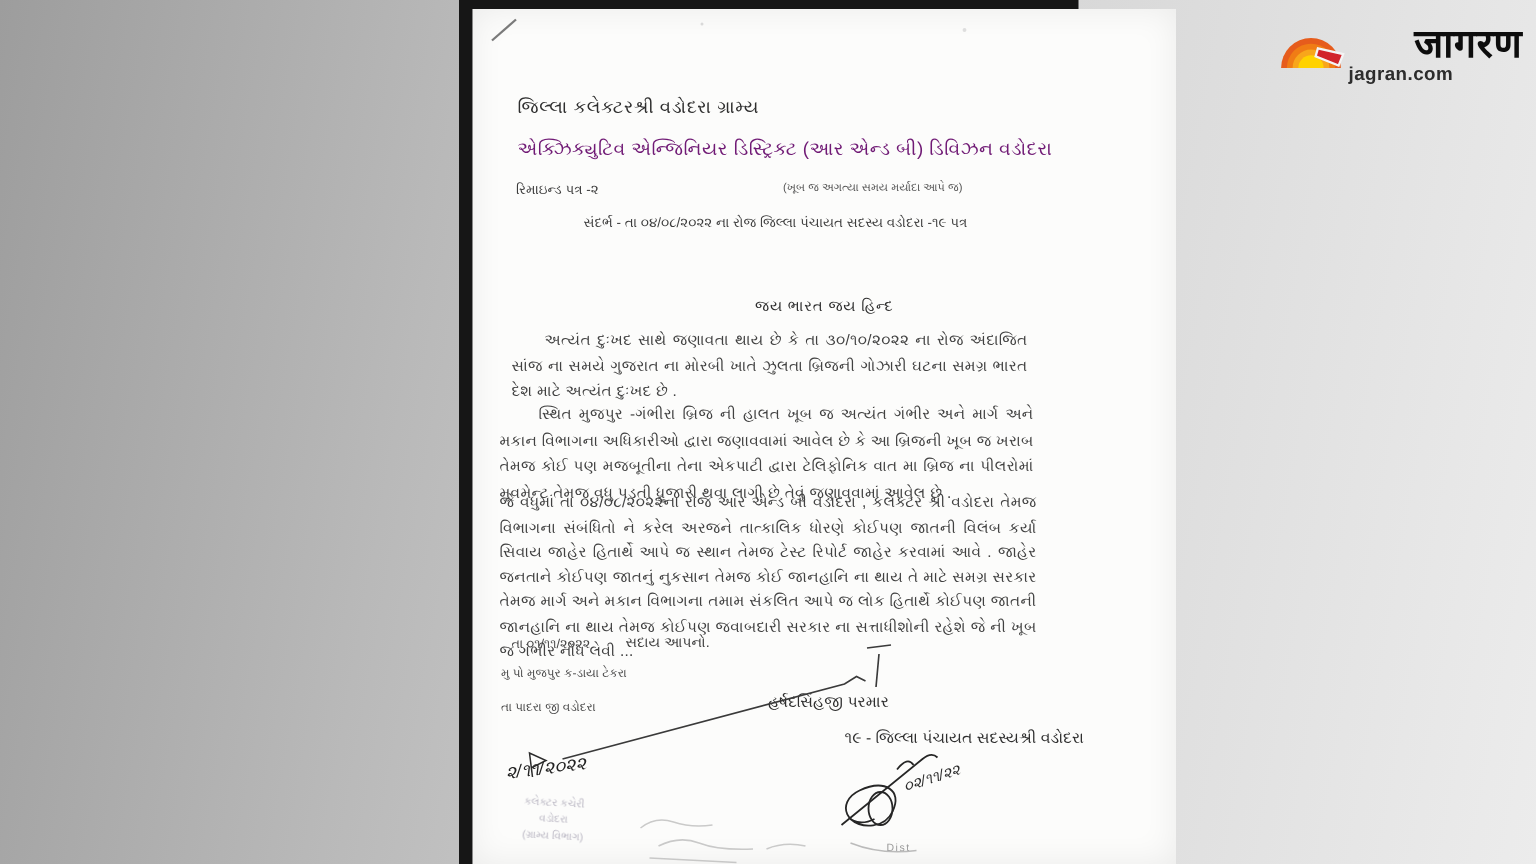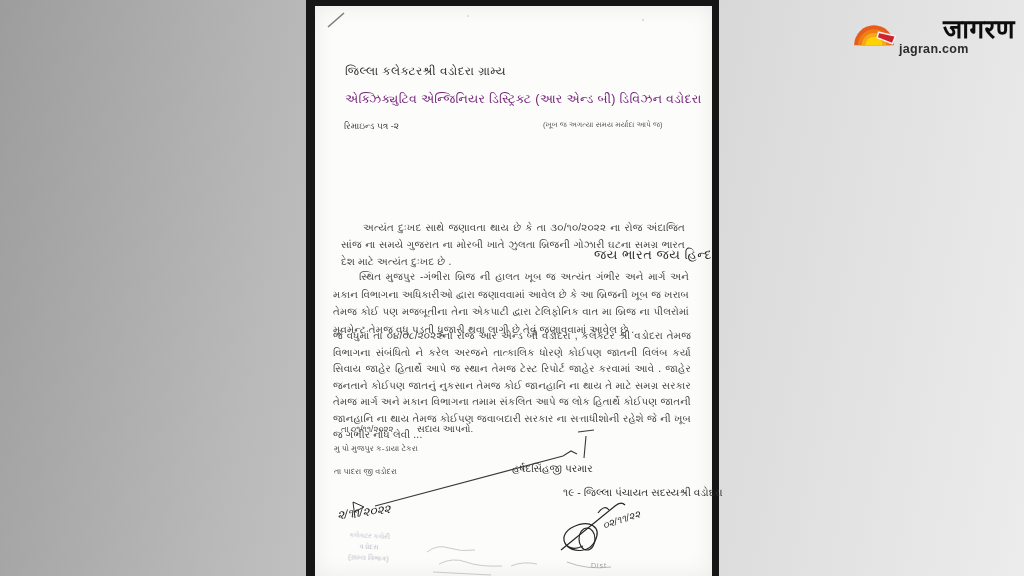--- a/index.html
+++ b/index.html
@@ -1,30 +1,30 @@
 <!DOCTYPE html>
 <html><head>
 <meta charset="utf-8">
 <style>
   html,body{margin:0;padding:0;}
   body{font-family:"Liberation Sans", sans-serif; width:1024px; height:576px; overflow:hidden;}
   #stage{position:relative; width:1024px; height:576px;
     background:linear-gradient(100deg,#9d9d9d 0%,#b9b9b9 28%,#d6d6d6 60%,#ececec 100%);}
   
   #doc-frame{position:absolute; left:306px; top:0; width:413px; height:576px; background:#161616;}
-  #paper{position:absolute; left:9px; top:6px; width:397px; height:570px; background:#fcfcfb;
+  #paper{position:absolute; left:9px; top:6px; width:469px; height:570px; background:#fcfcfb;
     box-shadow:inset 0 0 22px rgba(0,0,0,.07); color:#3a3a3a;}
   #paper .abs{position:absolute; white-space:nowrap;}
   .hdr1{left:30px; top:58px; font-size:12px; color:#2e2e2e; letter-spacing:.4px;}
   .hdr2{left:30px; top:86px; font-size:12.5px; color:#701a75; letter-spacing:.3px;}
   .reminder{left:29px; top:115px; font-size:9px; color:#3c3c3c;}
-  .urgency{left:228px; top:114px; font-size:7.5px; color:#555;}
+  .urgency{left:207px; top:114px; font-size:7.5px; color:#555;}
   .ref1{left:74px; top:137px; font-size:9px; color:#3c3c3c;}
   .ref2{left:85px; top:158px; font-size:9px; color:#3c3c3c;}
-  .salutation{left:0; top:193px; width:100%; text-align:right; font-size:13px; color:#2d2d2d; letter-spacing:.5px;margin-top:48px;}
+  .salutation{left:0; top:193px; width:100%; text-align:center; font-size:10px; color:#2d2d2d; letter-spacing:.5px;}
   .para{position:absolute; white-space:normal; font-size:10.2px; color:#414141; text-align:justify; letter-spacing:.2px;}
   .p1{left:26px; top:213px; width:344px; text-indent:22px; line-height:17px;}
   .p2{left:18px; top:262px; width:356px; text-indent:26px; line-height:17.5px;}
   .p3{left:18px; top:322px; width:358px; line-height:16.5px;}
   .dateline{left:26px; top:418px; font-size:8.5px; color:#444;}
   .closing{left:102px; top:417px; font-size:9.5px; color:#3a3a3a;}
   .addr1{left:19px; top:438px; font-size:8px; color:#4a4a4a;}
   .addr2{left:19px; top:461px; font-size:8px; color:#4a4a4a;}
   .sig-name{left:197px; top:456px; font-size:10.5px; color:#2f2f2f;}
   .sig-title{left:200px; top:480px; font-size:10.5px; color:#2f2f2f;margin-left:48px;}
@@ -47,20 +47,21 @@
 
 <div id="stage">
 
   <div id="doc-frame">
     <div id="paper">
 
       <div class="abs hdr1">જિલ્લા કલેક્ટરશ્રી વડોદરા ગ્રામ્ય</div>
       <div class="abs hdr2">એક્ઝિક્યુટિવ એન્જિનિયર ડિસ્ટ્રિક્ટ (આર એન્ડ બી) ડિવિઝન વડોદરા</div>
       <div class="abs reminder">રિમાઇન્ડ પત્ર -૨</div>
       <div class="abs urgency">(ખૂબ જ અગત્યા સમય મર્યાદા આપે જ)</div>
+      <div class="abs ref1">સંદર્ભ - તા ૦૪/૦૮/૨૦૨૨ ના રોજ જિલ્લા પંચાયત સદસ્ય વડોદરા -૧૯ પત્ર</div>
       <div class="abs salutation">જય ભારત જય હિન્દ</div>
 
       <div class="para p1">અત્યંત દુઃખદ સાથે જણાવતા થાય છે કે તા ૩૦/૧૦/૨૦૨૨ ના રોજ અંદાજિત સાંજ ના સમયે ગુજરાત ના મોરબી ખાતે ઝુલતા બ્રિજની ગોઝારી ઘટના સમગ્ર ભારત દેશ માટે અત્યંત દુઃખદ છે .</div>
       <div class="para p2">સ્થિત મુજપુર -ગંભીરા બ્રિજ ની હાલત ખૂબ જ અત્યંત ગંભીર અને માર્ગ અને મકાન વિભાગના અધિકારીઓ દ્વારા જણાવવામાં આવેલ છે કે આ બ્રિજની ખૂબ જ ખરાબ તેમજ કોઈ પણ મજબૂતીના તેના એકપાટી દ્વારા ટેલિફોનિક વાત મા બ્રિજ ના પીલરોમાં મૂવમેન્ટ તેમજ વધુ પડતી ધ્રુજારી થવા લાગી છે તેવું જણાવવામાં આવેલ છે .</div>
       <div class="para p3">જે વધુમાં તા ૦૪/૦૮/૨૦૨૨ના રોજ આર એન્ડ બી વડોદરા , કલેક્ટર શ્રી વડોદરા તેમજ વિભાગના સંબંધિતો ને કરેલ અરજને તાત્કાલિક ધોરણે કોઈપણ જાતની વિલંબ કર્યા સિવાય જાહેર હિતાર્થે આપે જ સ્થાન તેમજ ટેસ્ટ રિપોર્ટ જાહેર કરવામાં આવે . જાહેર જનતાને કોઈપણ જાતનું નુકસાન તેમજ કોઈ જાનહાનિ ના થાય તે માટે સમગ્ર સરકાર તેમજ માર્ગ અને મકાન વિભાગના તમામ સંકલિત આપે જ લોક હિતાર્થે કોઈપણ જાતની જાનહાનિ ના થાય તેમજ કોઈપણ જવાબદારી સરકાર ના સત્તાધીશોની રહેશે જે ની ખૂબ જ ગંભીર નોંધ લેવી ...</div>
 
       <div class="abs dateline">તા ૦૧/૧૧/૨૦૨૨</div>
       <div class="abs closing">સદાય આપનો.</div>
       <div class="abs addr1">મુ પો મુજપુર ક-ડાયા ટેકરા</div>
       <div class="abs addr2">તા પાદરા જી વડોદરા</div>

